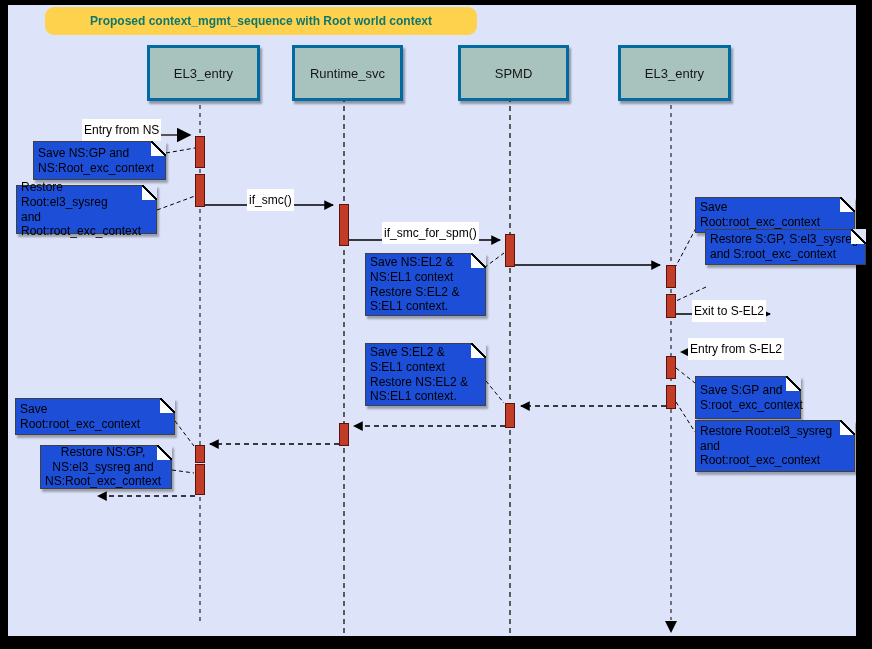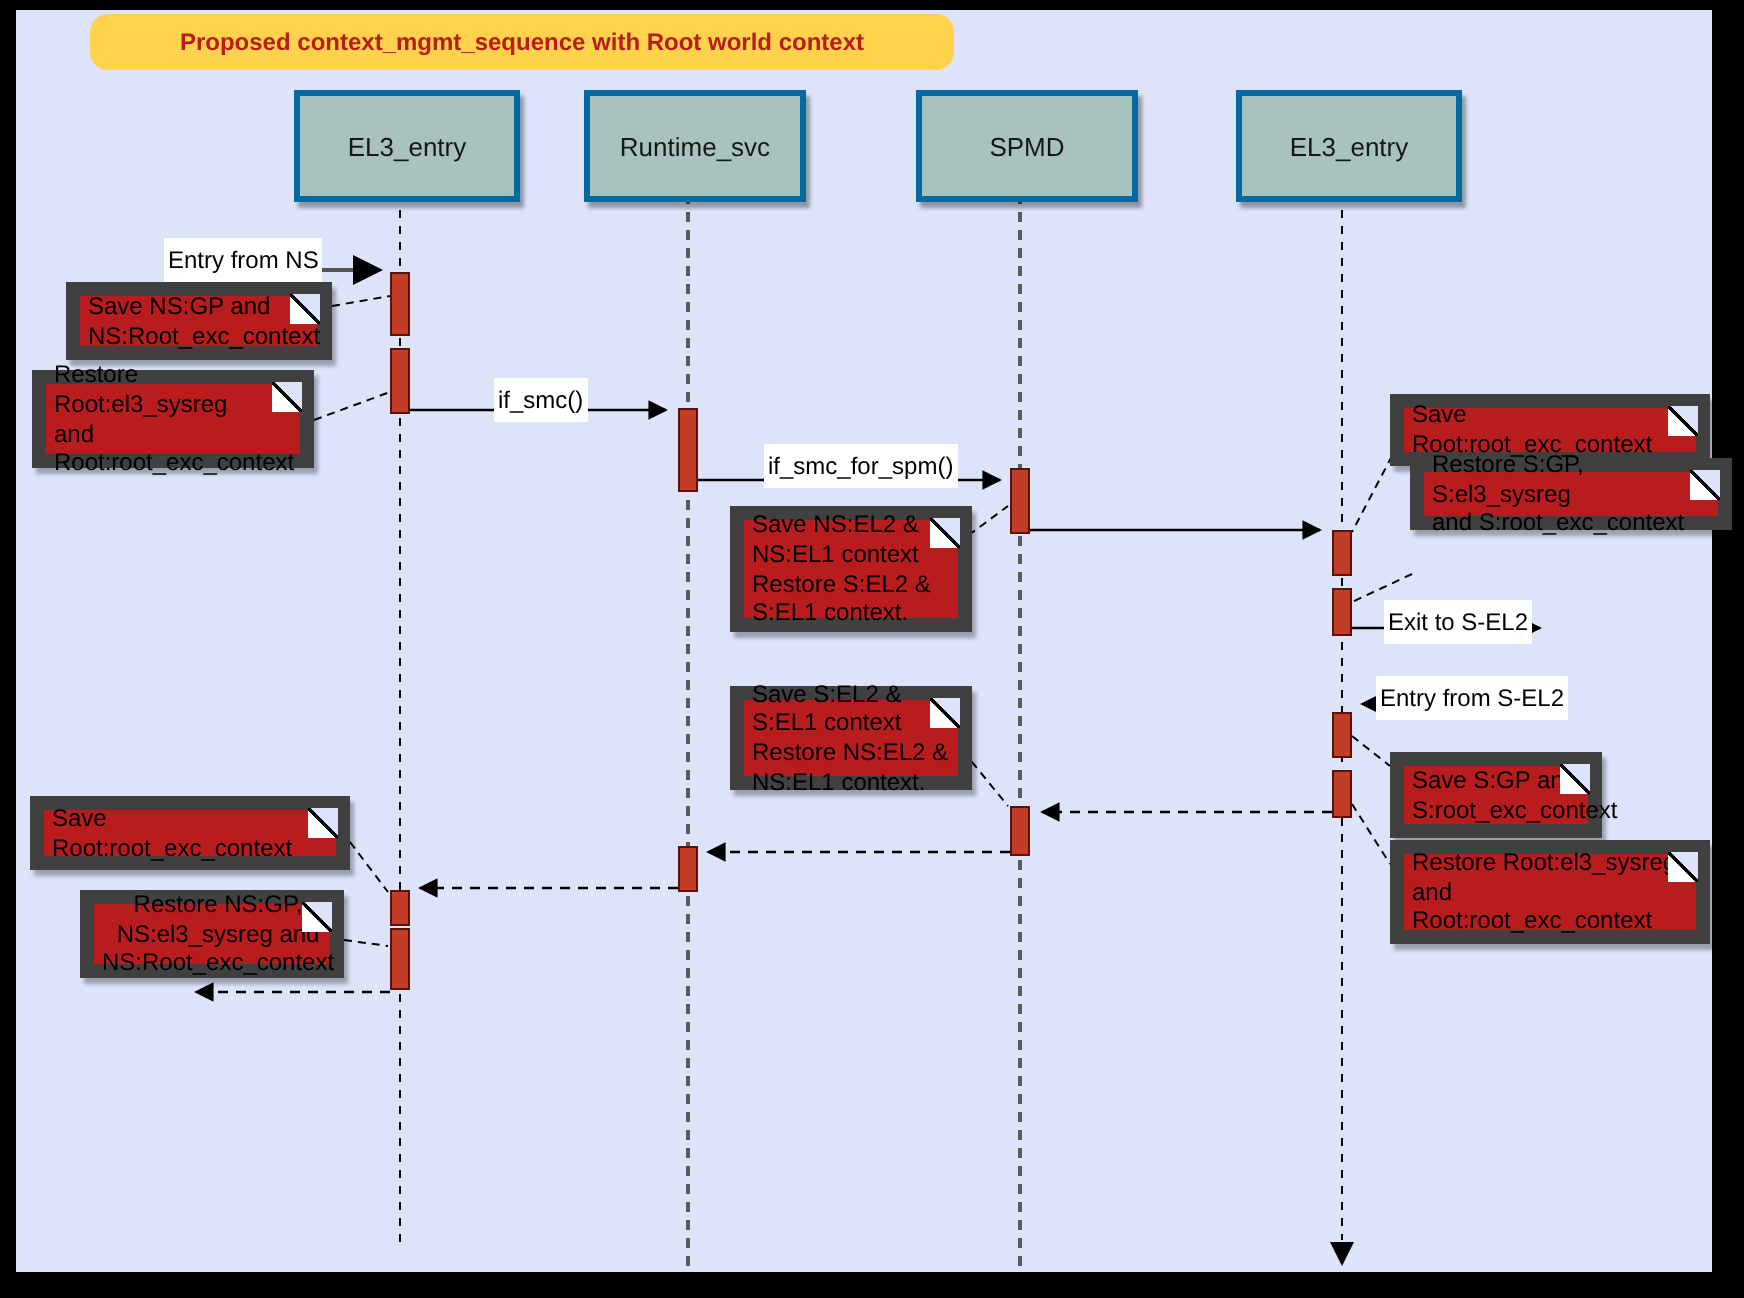--- a/index.html
+++ b/index.html
@@ -3,31 +3,31 @@
 <meta charset="utf-8">
 <style>
   html,body{margin:0;padding:0;}
   .frame{position:relative;width:872px;height:649px;background:#000;overflow:hidden;
          font-family:"Liberation Sans",sans-serif;}
   .canvas{position:absolute;left:8px;top:5px;width:848px;height:631px;background:#dde4fa;}
   svg.overlay{position:absolute;left:-8px;top:-5px;width:872px;height:649px;pointer-events:none;}
 
   .title{position:absolute;left:37px;top:2px;width:432px;height:28px;background:#ffd24e;
          border-radius:9px;display:flex;align-items:center;justify-content:center;
-         font-size:12px;font-weight:bold;color:#b91c1c;}
+         font-size:12px;font-weight:bold;color:#0f766e;}
 
   .head{position:absolute;top:40px;height:50px;background:#a8c3bd;border:3px solid #0369a1;
         box-shadow:2px 3px 2px rgba(0,0,0,0.35);display:flex;align-items:center;justify-content:center;
         font-size:13px;color:#161616;}
 
   .act{position:absolute;width:10px;background:#c23d28;border:1px solid #5a120a;box-sizing:border-box;}
 
   .msg-label{position:absolute;background:#fff;padding:4px 2px;font-size:12px;color:#000;white-space:nowrap;}
 
-  .note{position:absolute;background:#b91c1c;border:7px solid #404040;box-shadow:2px 3px 2px rgba(0,0,0,0.3);
+  .note{position:absolute;background:#1d4ed8;border:1px solid #404040;box-shadow:2px 3px 2px rgba(0,0,0,0.3);
         box-sizing:border-box;display:flex;align-items:center;}
   .note-text{padding:1px 4px;font-size:12px;line-height:1.22;color:#000;white-space:pre-line;}
   .fold{position:absolute;top:-1px;right:-1px;width:15px;height:15px;
         background:linear-gradient(to bottom left,#dde4fa 46%,#000 46%,#000 54%,#fff 54%);}
 </style>
 </head>
 <body>
 
 <div class="frame">
   <div class="canvas">
@@ -134,21 +134,21 @@
       <span class="fold"></span>
       <div class="note-text">Save S:GP and
 S:root_exc_context</div>
     </div>
     <div class="note" style="left:687px;top:415px;width:160px;height:52px;">
       <span class="fold"></span>
       <div class="note-text">Restore Root:el3_sysreg
 and
 Root:root_exc_context</div>
     </div>
-    <div class="note" style="left:357px;top:338px;width:121px;height:52px;">
+    <div class="note" style="left:357px;top:338px;width:121px;height:63px;">
       <span class="fold"></span>
       <div class="note-text">Save S:EL2 &amp;
 S:EL1 context
 Restore NS:EL2 &amp;
 NS:EL1 context.</div>
     </div>
     <div class="note" style="left:7px;top:393px;width:160px;height:37px;">
       <span class="fold"></span>
       <div class="note-text">Save Root:root_exc_context</div>
     </div>

